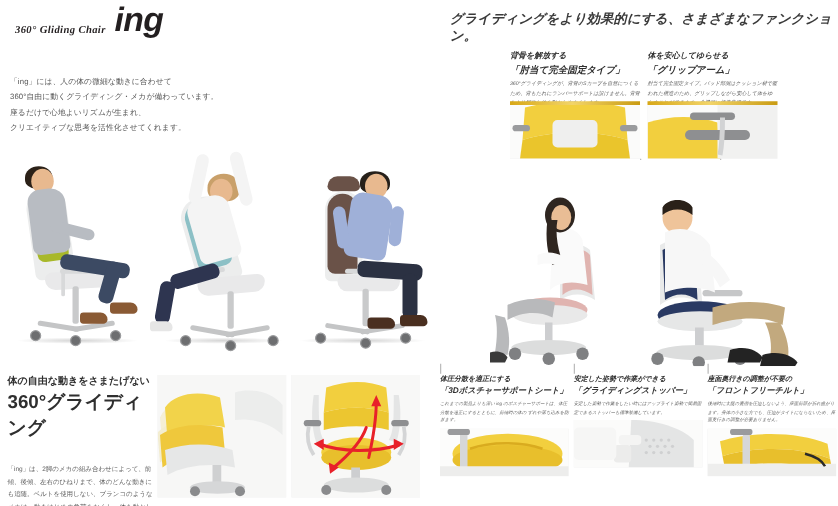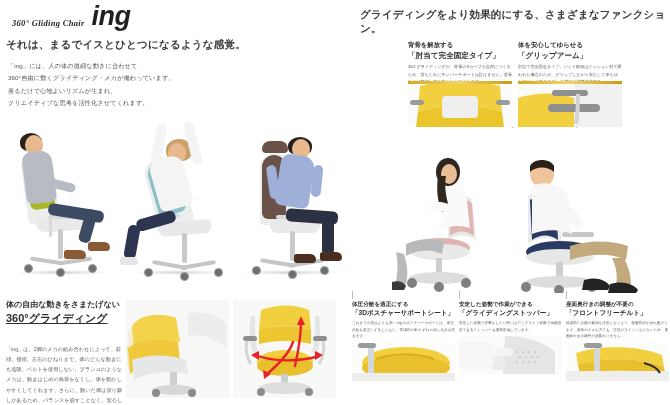--- a/index.html
+++ b/index.html
@@ -58,29 +58,29 @@
   .leg{ position:absolute; border-radius:5px; }
   .shoe{ position:absolute; border-radius:4px 8px 5px 4px; }
   .shadow{
     position:absolute; bottom:6px; height:5px; border-radius:50%;
     background:radial-gradient(ellipse at center, rgba(0,0,0,.17), rgba(0,0,0,0) 72%);
   }
 
   
   .lb-cap{ position:absolute; left:6px; top:299px; width:118px; }
   .lb-cap .t1{ font-size:8px; font-weight:700; color:#2f2f2f; line-height:1.45; }
-  .lb-cap .t2{ font-size:11px; font-weight:700; color:#2f2f2f; line-height:1.4; margin-bottom:18px;text-decoration:underline; }
+  .lb-cap .t2{ font-size:15px; font-weight:700; color:#2f2f2f; line-height:1.4; margin-bottom:18px; }
   .lb-cap .bd{ font-size:5.2px; line-height:1.95; color:#5b5b5b; }
 
   .lb-imgs{ position:absolute; left:126px; top:300px; display:flex; gap:4px; }
   .lb-img{ position:relative; width:103px; height:98px; overflow:hidden;
            background:#f4f4f4; }
 
   
-  .right{ position:absolute; left:352px; top:0; width:318px; height:405px; }
+  .right{ position:absolute; left:352px; top:0; width:318px; height:405px;font-style:italic; }
   .r-head{
     position:absolute; left:8px; top:8px; width:306px;
     font-size:10.5px; font-weight:700; color:#3a3a3a; letter-spacing:.2px;
   }
 
   .fn{ position:absolute; }
   .fn .h1{ font-size:6.4px; font-weight:700; color:#2f2f2f; line-height:1.5; }
   .fn .h2{ font-size:7.6px; font-weight:700; color:#2f2f2f; line-height:1.5; }
   .fn .bd{ font-size:4.1px; line-height:1.85; color:#5e5e5e; margin-top:2px; }
 
@@ -106,21 +106,20 @@
 
 <div class="page">
 
   <div class="left">
 
     <div class="brand">
       <span class="pre">360° Gliding Chair</span>
       <span class="ing">ing</span>
     </div>
 
-    <div class="lead">それは、まるでイスとひとつになるような感覚。</div>
 
     <div class="body-left" style="white-space:pre-line">「ing」には、人の体の微細な動きに合わせて
 360°自由に動くグライディング・メカが備わっています。
 座るだけで心地よいリズムが生まれ、
 クリエイティブな思考を活性化させてくれます。</div>
 
     <div class="hero">
 
       <div class="person" style="left:8px; width:110px; height:160px;">
         <div class="shadow" style="left:6px; width:96px;"></div>

